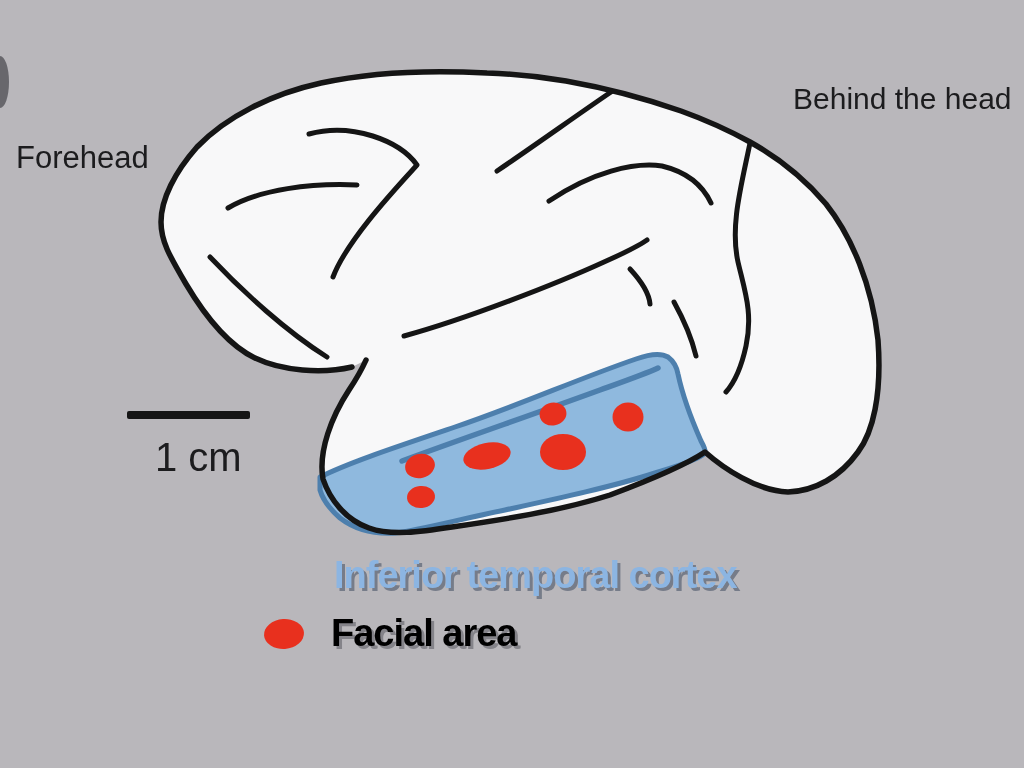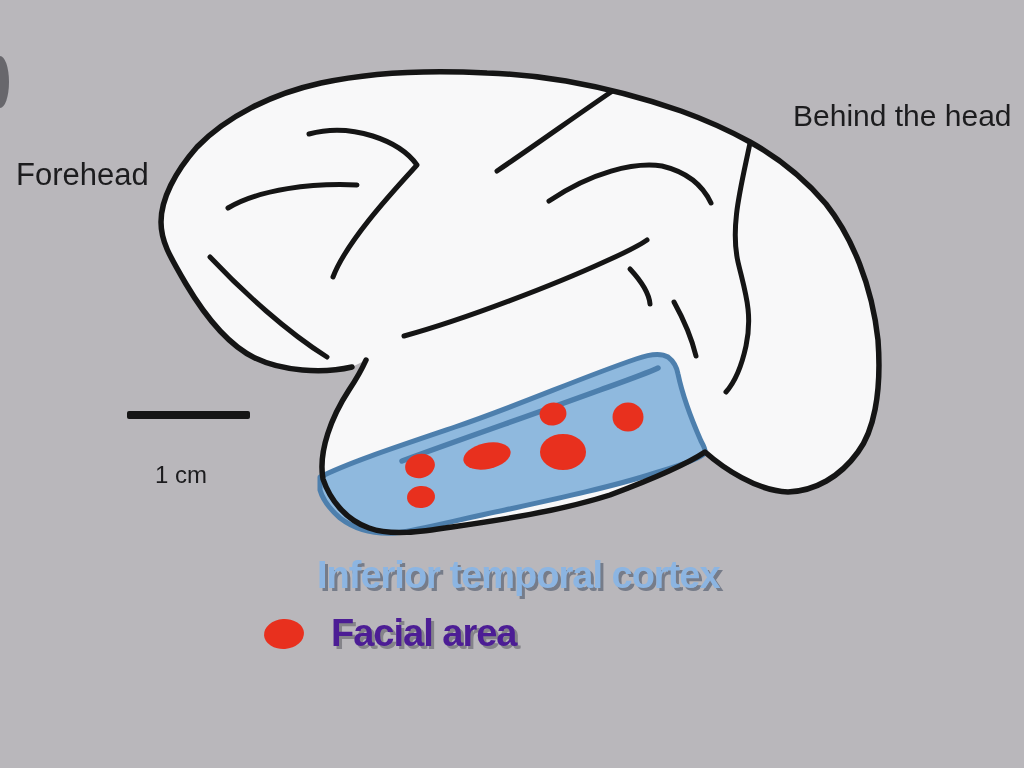--- a/index.html
+++ b/index.html
@@ -4,35 +4,35 @@
 <style>
   html,body{margin:0;padding:0;}
   body{
     width:1024px;height:768px;position:relative;overflow:hidden;
     background:#b9b7bb;
     font-family:"Liberation Sans", sans-serif;
   }
   #stage{position:absolute;left:0;top:0;width:1024px;height:768px;}
   svg{position:absolute;left:0;top:0;}
   .lbl{position:absolute;white-space:nowrap;line-height:1;}
-  .lbl-dark{color:#1c1c1e;font-weight:400;margin-top:17px;}
+  .lbl-dark{color:#1c1c1e;font-weight:400;}
   #forehead-label{left:16px;top:142px;font-size:31px;}
   #behind-label{left:793px;top:84px;font-size:30px;}
-  #scale-label{left:155px;top:446px;font-size:24px;text-align:center;}
+  #scale-label{left:155px;top:437px;font-size:40px;text-align:center;}
   #scale-bar{
     position:absolute;left:127px;top:411px;width:123px;height:8px;
     background:#151515;border-radius:2px;
   }
   #region-label{
-    left:317px;top:556px;font-size:38px;font-weight:bold;letter-spacing:-1px;
+    left:334px;top:556px;font-size:38px;font-weight:bold;letter-spacing:-1px;
     color:#8cb5e2;text-shadow:3px 3px 0 rgba(96,104,120,0.75);
   }
   #legend-label{
     left:331px;top:614px;font-size:38px;font-weight:bold;letter-spacing:-1px;
-    color:#4c1d95;text-shadow:3px 3px 0 rgba(90,90,96,0.55);
+    color:#000000;text-shadow:3px 3px 0 rgba(90,90,96,0.55);
   }
 </style>
 </head>
 <body>
 
 <div id="stage">
 
   <svg width="1024" height="768" viewBox="0 0 1024 768">
 
     <ellipse cx="0" cy="82" rx="9" ry="26" fill="#3c3c42" opacity="0.65"></ellipse>

